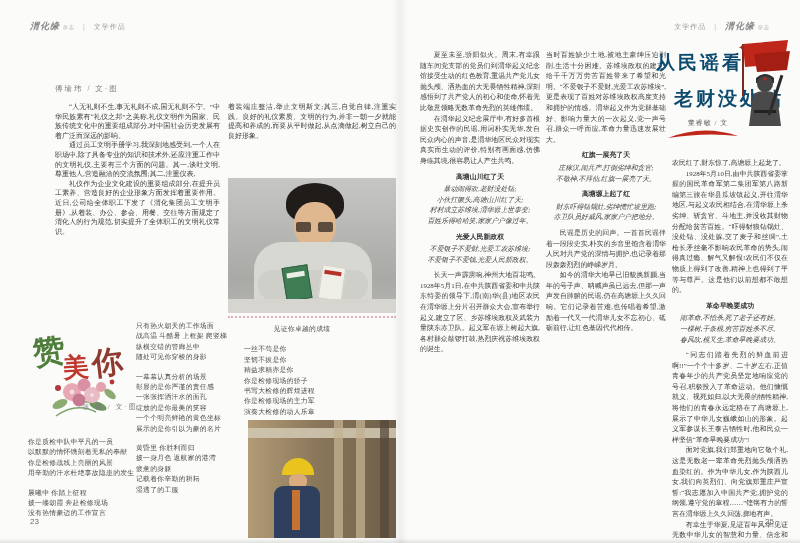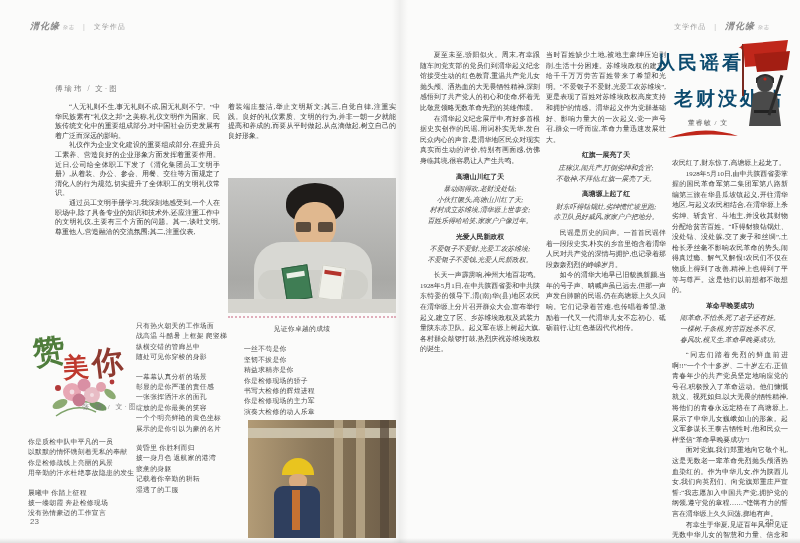--- a/index.html
+++ b/index.html
@@ -114,22 +114,22 @@
     <span>文学作品</span>
     <span class="sep">|</span>
     <span class="logo">渭化缘</span>
     <span class="sub">杂志</span>
   </div>
 
   <div class="lp-author">傅瑜玮 / 文·图</div>
 
   <div id="lp-colA" class="bodytext">
     <p>“人无礼则不生,事无礼则不成,国无礼则不宁。”中华民族素有“礼仪之邦”之美称,礼仪文明作为国家、民族传统文化中的重要组成部分,对中国社会历史发展有着广泛而深远的影响。</p>
+    <p>通过员工文明手册学习,我深刻地感受到,一个人在职场中,除了具备专业的知识和技术外,还应注重工作中的文明礼仪,主要有三个方面的问题。其一,谈吐文明,尊重他人,营造融洽的交流氛围;其二,注重仪表,</p>
     <p>礼仪作为企业文化建设的重要组成部分,在提升员工素养、营造良好的企业形象方面发挥着重要作用。近日,公司给全体职工下发了《渭化集团员工文明手册》,从着装、办公、参会、用餐、交往等方面规定了渭化人的行为规范,切实提升了全体职工的文明礼仪常识。</p>
-    <p>通过员工文明手册学习,我深刻地感受到,一个人在职场中,除了具备专业的知识和技术外,还应注重工作中的文明礼仪,主要有三个方面的问题。其一,谈吐文明,尊重他人,营造融洽的交流氛围;其二,注重仪表,</p>
   </div>
   <div id="lp-colB" class="bodytext">
     <p class="noindent">着装端庄整洁,举止文明斯文;其三,自觉自律,注重实践。良好的礼仪素质、文明的行为,并非一朝一夕就能提高和养成的,而要从平时做起,从点滴做起,树立自己的良好形象。</p>
   </div>
 
   <div id="photo1">
     <div class="hair"></div>
     <div class="face"></div>
     <div class="lens l"></div>
     <div class="lens r"></div>

